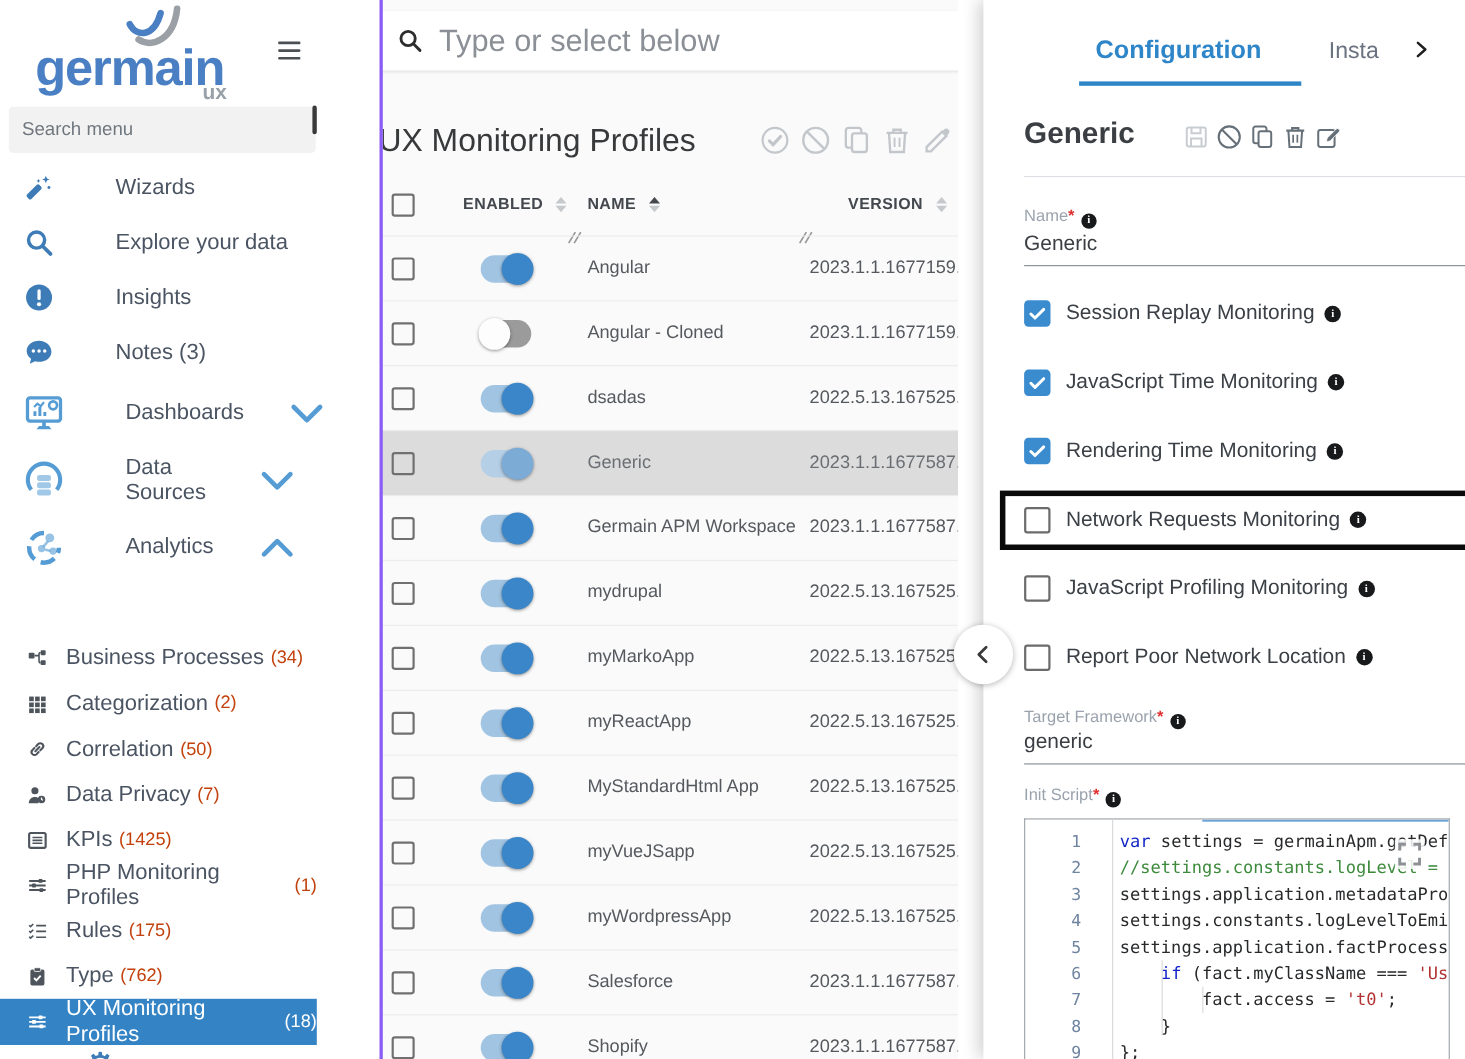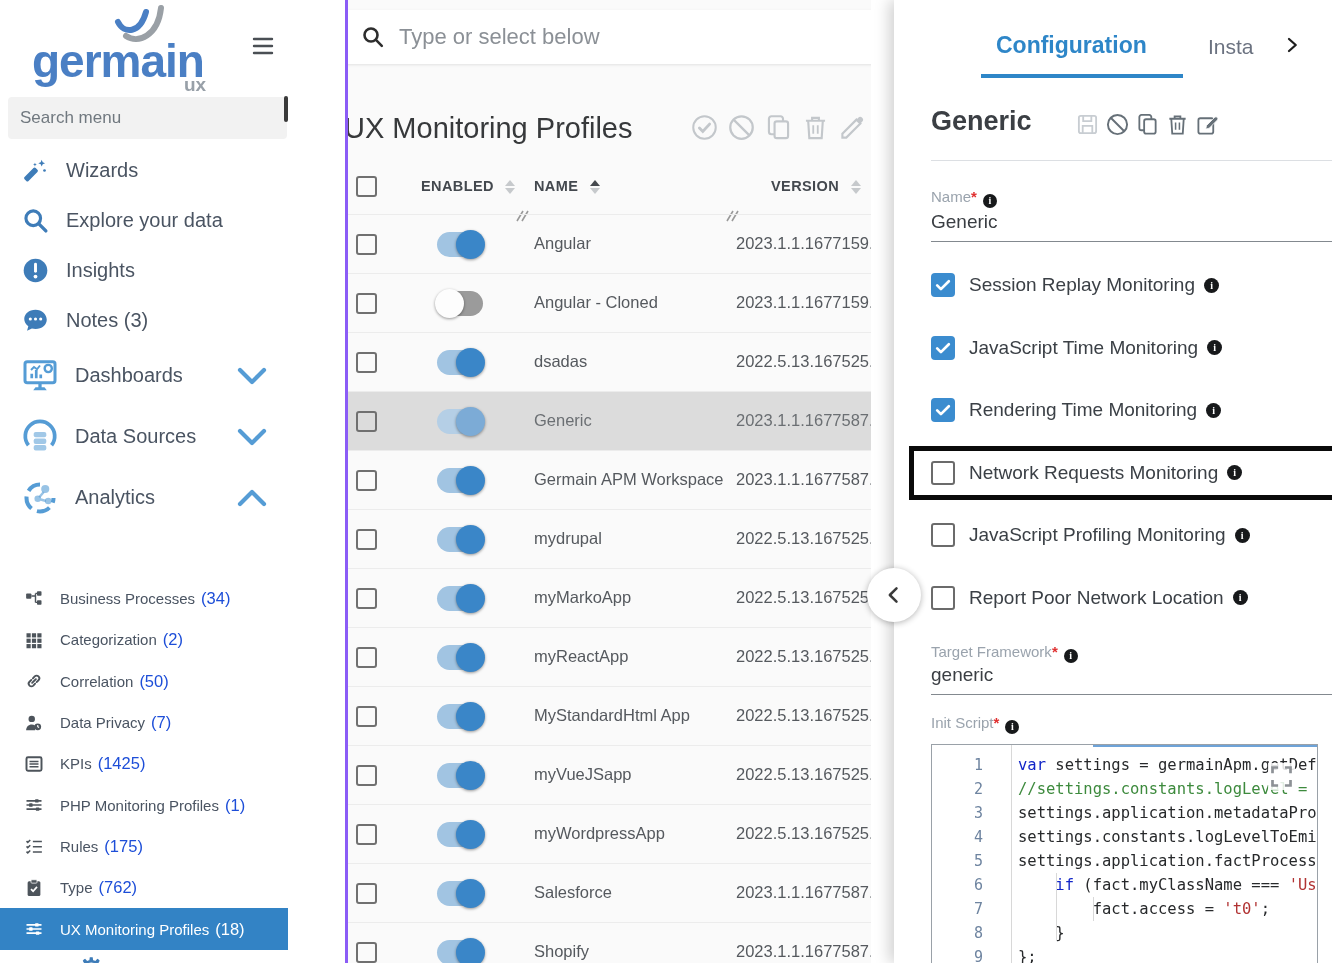--- a/index.html
+++ b/index.html
@@ -15,43 +15,43 @@
                color:#4a7fc4; letter-spacing:-1px; }
   .logo-sub { position:absolute; left:172px; top:70px; font-size:19px; font-weight:bold; color:#98a0a8; }
   .hamburger { position:absolute; left:250px; top:34px; width:26px; height:24px; color:#4a4f54; cursor:pointer; }
   .side-search { position:absolute; left:8px; top:97px; width:279px; height:42px; background:#f2f2f2;
                  border-radius:4px; display:flex; align-items:center; }
   .side-search input { border:none; outline:none; background:transparent; width:100%; padding:0 12px;
                        font-size:17px; color:#444; font-family:inherit; }
   .side-search input::placeholder { color:#70787f; }
   .side-scrollthumb { position:absolute; left:284px; top:96px; width:4px; height:26px; background:#3a3a3a; border-radius:2px; }
   .nav { position:absolute; left:0; top:145px; width:288px; }
-  .nav-item { display:flex; align-items:center; height:50px; padding-left:22px; cursor:pointer; }
+  .nav-item { display:flex; align-items:center; height:50px; padding-left:22px; cursor:pointer;gap:39px; }
   .nav-item.big { height:61px; }
   .nav-item .icn { width:27px; height:27px; color:#3e7cb8; flex:0 0 auto; }
   .nav-item.big .icn { width:36px; height:36px; color:#559cd5; }
   .nav-label { margin-left:17px; font-size:20px; color:#4a5462; }
   .nav-chevron { margin-left:auto; margin-right:18px; width:22px; height:22px; color:#3b4248; }
   .subnav { position:absolute; left:0; top:578px; width:288px; }
   .sub-item { display:flex; align-items:center; height:41.3px; padding-left:25px; cursor:pointer; }
   .sub-item .icn { width:18px; height:18px; color:#4d545b; flex:0 0 auto; }
-  .sub-label { margin-left:17px; font-size:15px; color:#4a5462; }
-  .sub-count { margin-left:6px; font-size:16.5px; color:#1d4ed8; }
+  .sub-label { margin-left:17px; font-size:20px; color:#4a5462; }
+  .sub-count { margin-left:6px; font-size:16.5px; color:#c2410c; }
   .sub-item.selected { background:#3383c5; }
   .sub-item.selected .icn, .sub-item.selected .sub-label, .sub-item.selected .sub-count { color:#fff; }
   .partial-icon { position:absolute; left:76px; top:950px; font-size:34px; color:#3e7cb8; }
 
   
   .middle { position:absolute; left:288px; top:0; width:583px; height:963px; background:#fff; z-index:1; }
   .m-content { position:absolute; left:14px; top:0; right:0; bottom:0; background:#fafafa; overflow:hidden;
                border-left:1px solid #efefef; }
   .searchbar { position:absolute; left:38px; top:10px; width:560px; height:54px; background:#fff;
                border-radius:6px; box-shadow:0 1px 3px rgba(0,0,0,.1); display:flex; align-items:center; }
   .searchbar .icn { width:24px; height:24px; color:#2d2d2d; margin-left:20px; flex:0 0 auto; }
-  .searchbar input { border:none; outline:none; flex:1; margin-left:14px; font-size:22px; color:#1d4ed8; font-family:inherit; background:transparent;}
+  .searchbar input { border:none; outline:none; flex:1; margin-left:14px; font-size:28px; color:#1d4ed8; font-family:inherit; background:transparent;}
   .searchbar input::placeholder { color:#8b9096; }
   .page-title { position:absolute; left:41px; top:112px; font-size:29px; font-weight:500; color:#37393b; }
   .m-toolbar { position:absolute; left:388px; top:114px; display:flex; gap:10px; }
   .m-toolbar .icn { width:27px; height:27px; color:#c3c7cb; cursor:pointer; }
   .table { position:absolute; left:20px; top:170px; right:0; }
   .thead { position:relative; height:44px; }
   .tcheck { width:21px; height:21px; border:2px solid #707070; border-radius:3px; background:transparent; display:inline-block; cursor:pointer; }
   .thead .tcheck { position:absolute; left:33px; top:6px; }
   .th { position:absolute; top:8px; font-size:14.5px; font-weight:bold; letter-spacing:.4px; color:#43484e; cursor:pointer; }
   .th-enabled { left:98px; } .th-name { left:211px; } .th-version { left:448px; }

